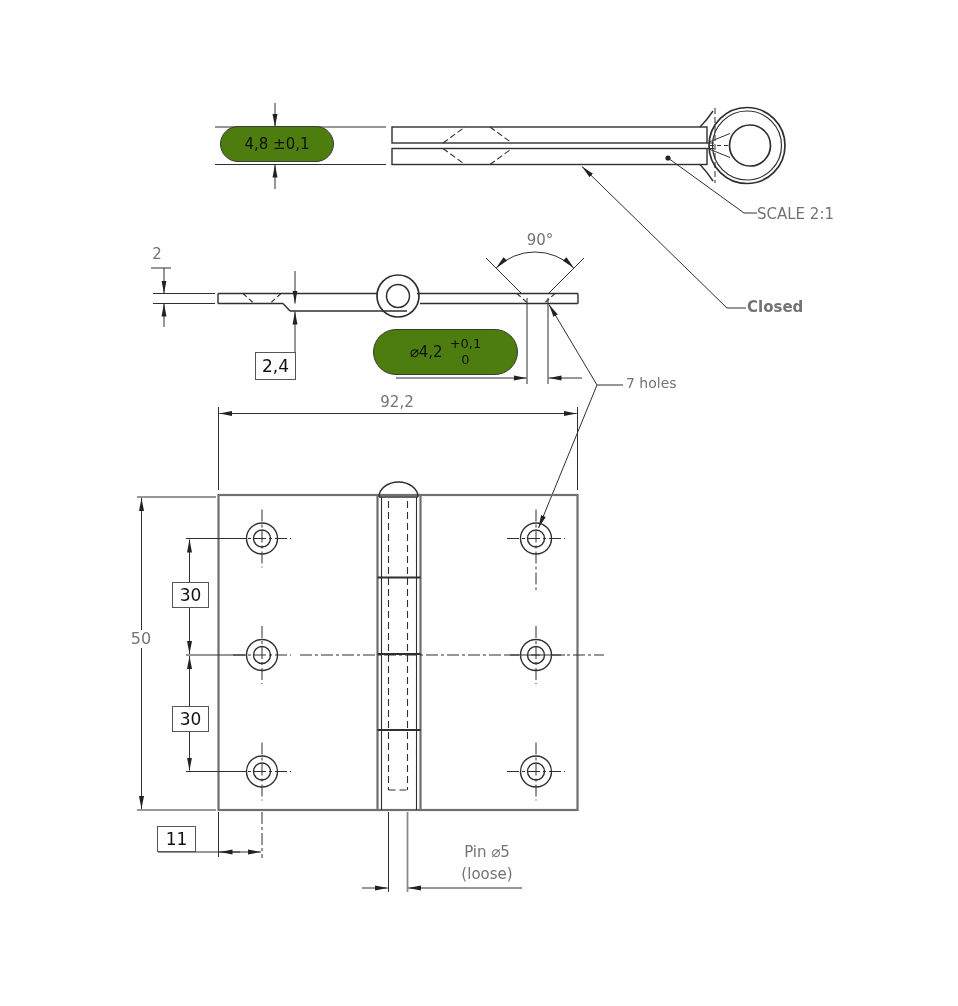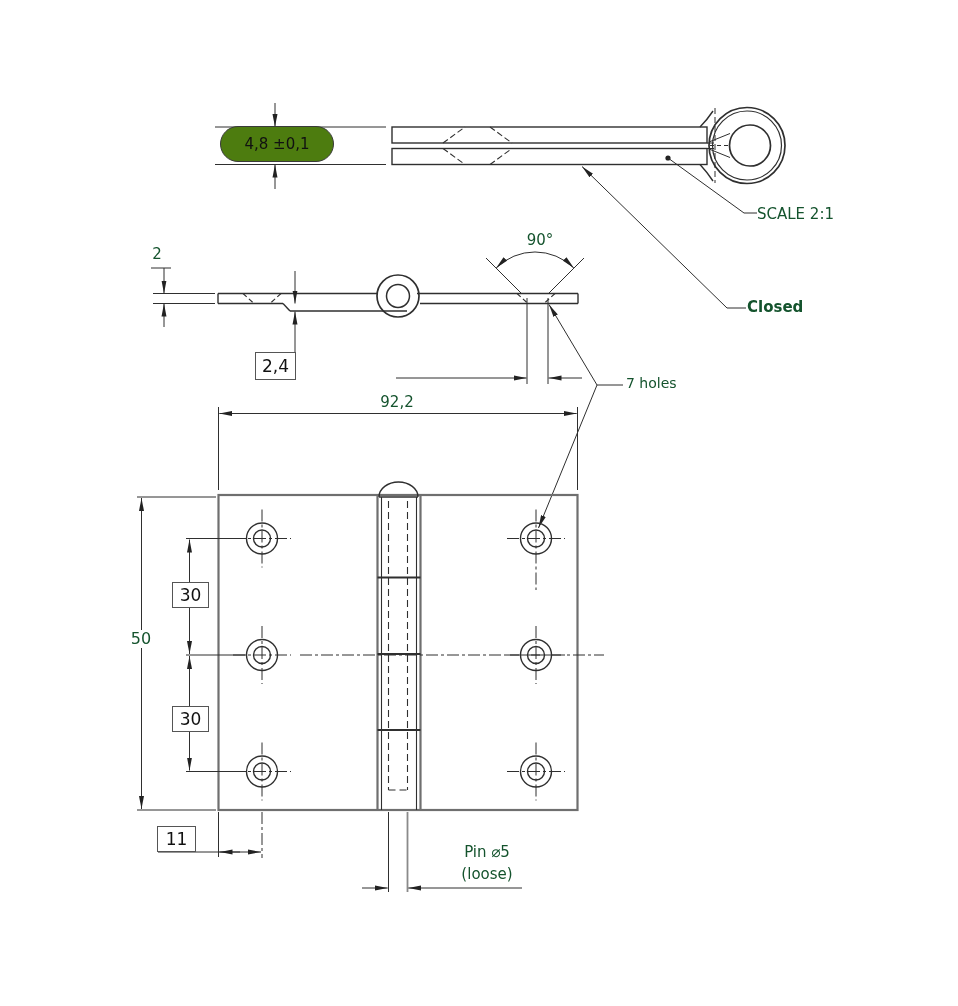--- a/index.html
+++ b/index.html
@@ -1,19 +1,19 @@
 <!DOCTYPE html>
 <html><head>
 <meta charset="utf-8">
 <style>
   html,body{margin:0;padding:0;background:#ffffff;}
   #sheet{position:relative;width:958px;height:1006px;background:#ffffff;overflow:hidden;
          font-family:"DejaVu Sans", sans-serif;color:#111;}
   #cad{position:absolute;left:0;top:0;}
-  .lbl{position:absolute;white-space:nowrap;font-size:15px;color:#14532d;line-height:1.1;}
+  .lbl{position:absolute;white-space:nowrap;font-size:15px;color:#737373;line-height:1.1;}
   .ctr{text-align:center;}
   .callout{position:absolute;background:#4d7c0f;border:1.4px solid #3a3a3a;border-radius:999px;
            display:flex;align-items:center;justify-content:center;font-size:15px;}
   .dimbox{position:absolute;background:#fff;border:1.3px solid #555;
           display:flex;align-items:center;justify-content:center;font-size:17px;}
   .tolwrap{display:flex;align-items:center;gap:7px;}
   .tolcol{display:flex;flex-direction:column;align-items:center;font-size:13px;line-height:1.25;}
   .bold{font-weight:bold;}
   .whitebg{background:#fff;padding:0 2px;}
 </style>
@@ -200,20 +200,29 @@
   <div class="lbl" style="left:757px;top:206px;">SCALE 2:1</div>
 
   <div class="lbl bold" style="left:747px;top:299px;">Closed</div>
 
   <div class="lbl ctr" style="left:145px;top:246px;width:24px;">2</div>
 
   <div class="dimbox" style="left:255px;top:352px;width:39px;height:26px;">
     <span>2,4</span>
   </div>
 
+  <div class="callout" style="left:373px;top:329px;width:143px;height:44px;">
+    <div class="tolwrap">
+      <span>⌀4,2</span>
+      <span class="tolcol">
+        <span>+0,1</span>
+        <span>0</span>
+      </span>
+    </div>
+  </div>
 
   <div class="lbl ctr" style="left:518px;top:232px;width:44px;">90°</div>
 
   <div class="lbl" style="left:626px;top:376px;font-size:14px;">7 holes</div>
 
   <div class="lbl ctr" style="left:367px;top:394px;width:60px;">92,2</div>
 
   <div class="lbl ctr whitebg" style="left:124px;top:630px;width:30px;font-size:16px;">50</div>
 
   <div class="dimbox" style="left:172px;top:582px;width:35px;height:24px;">

